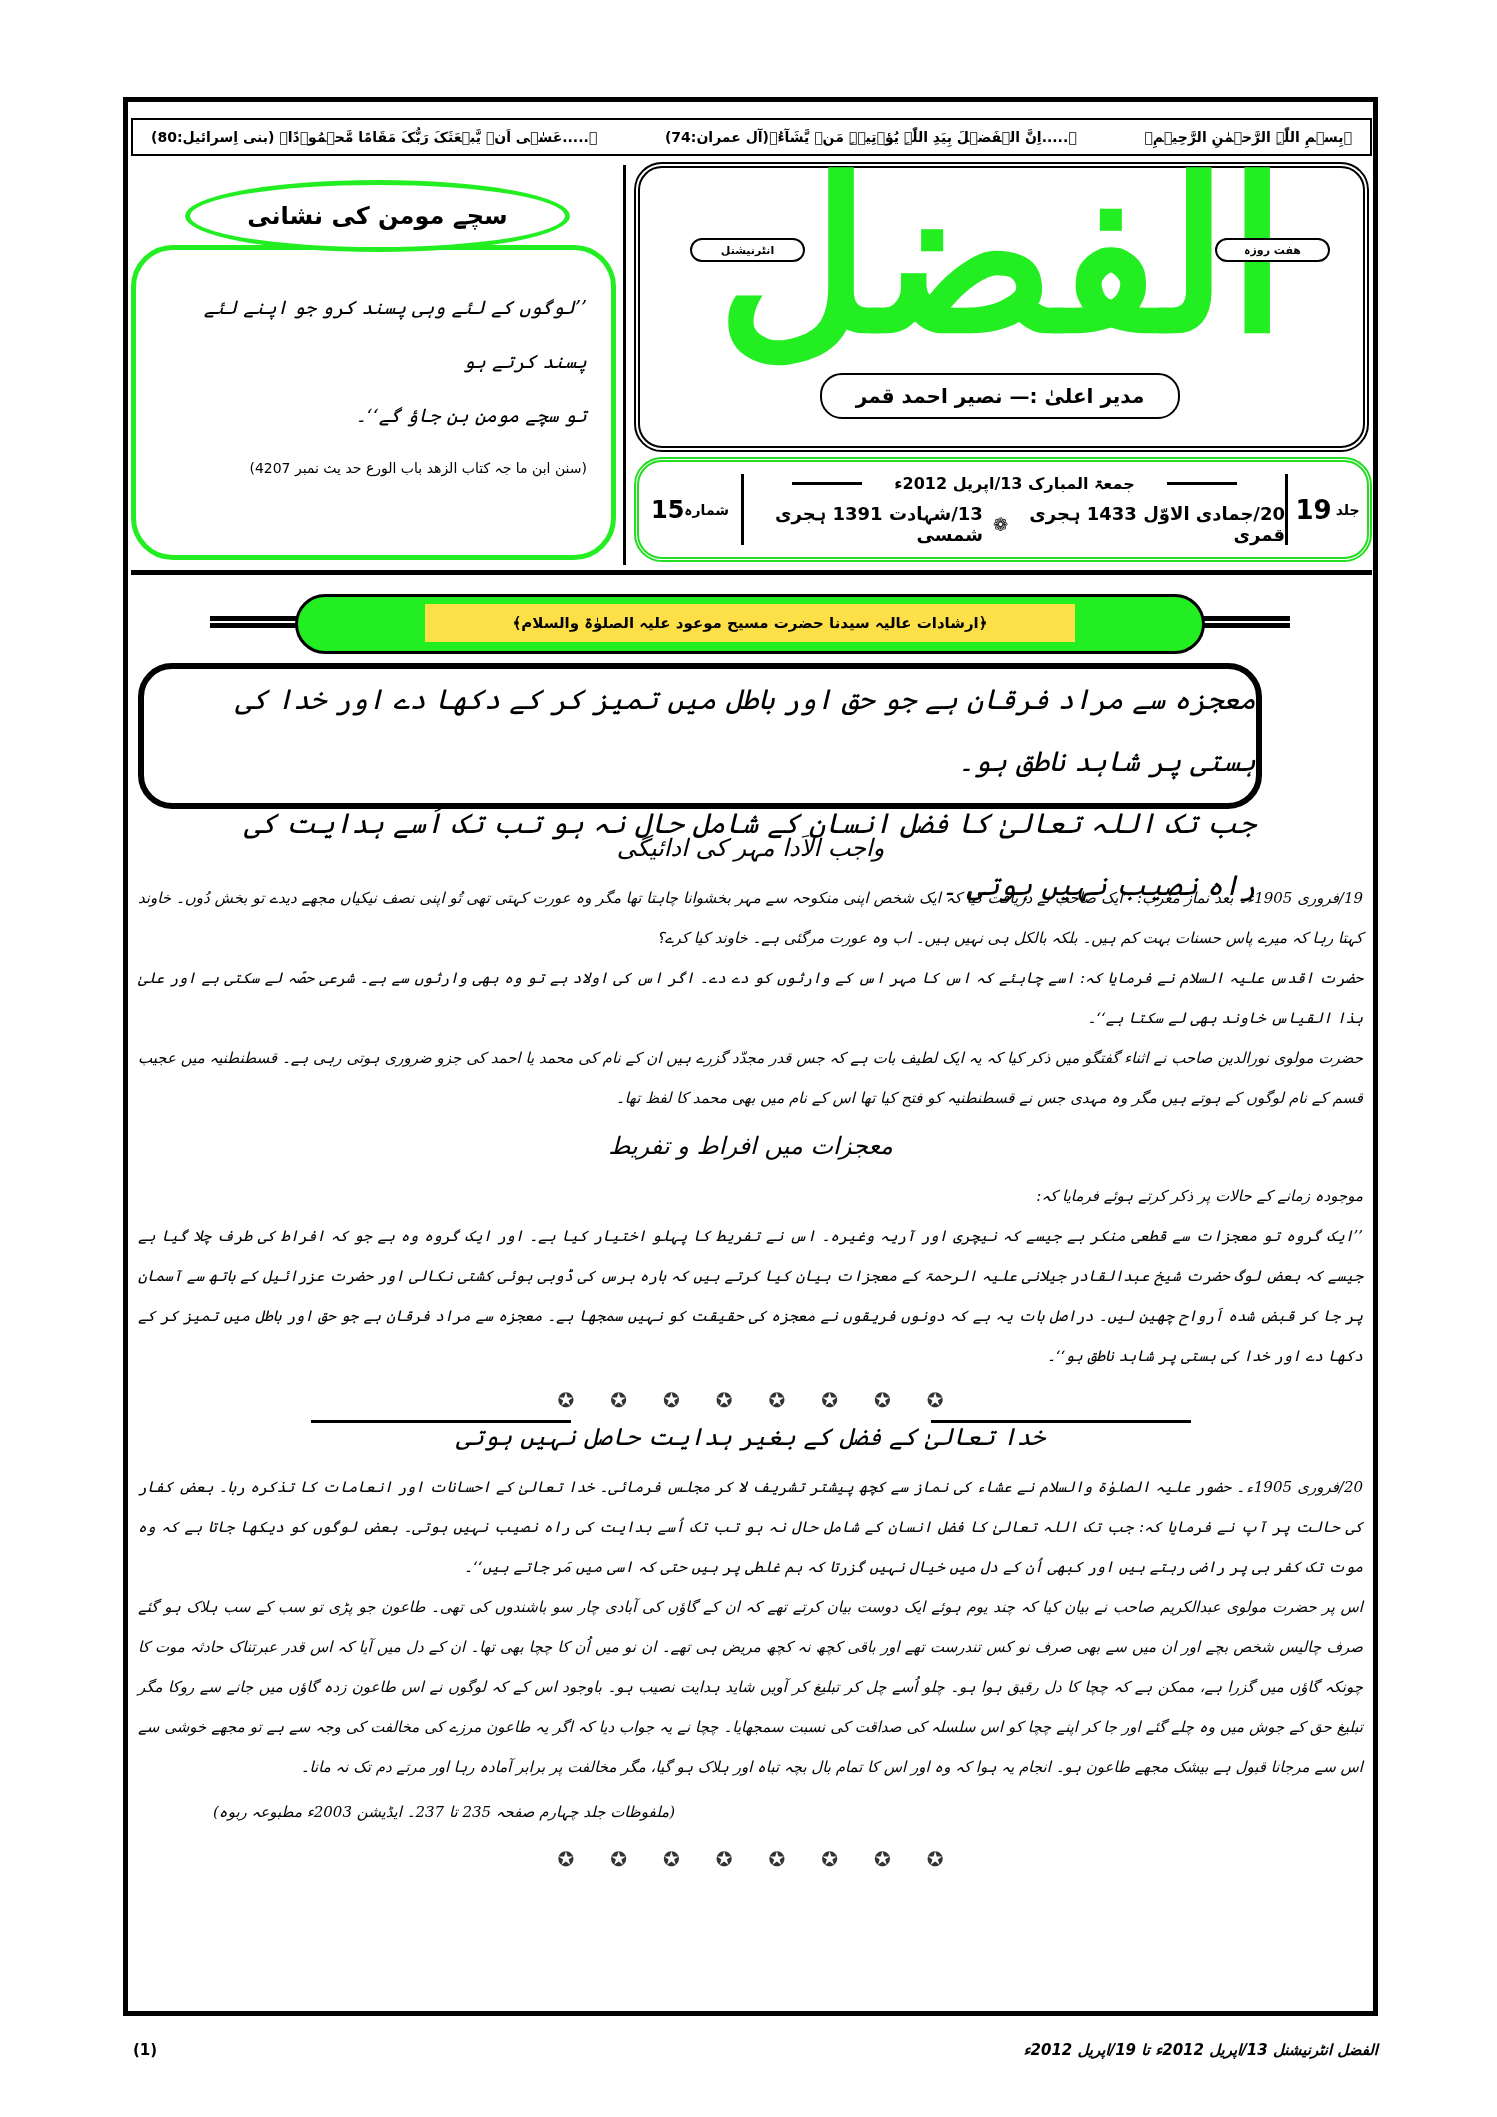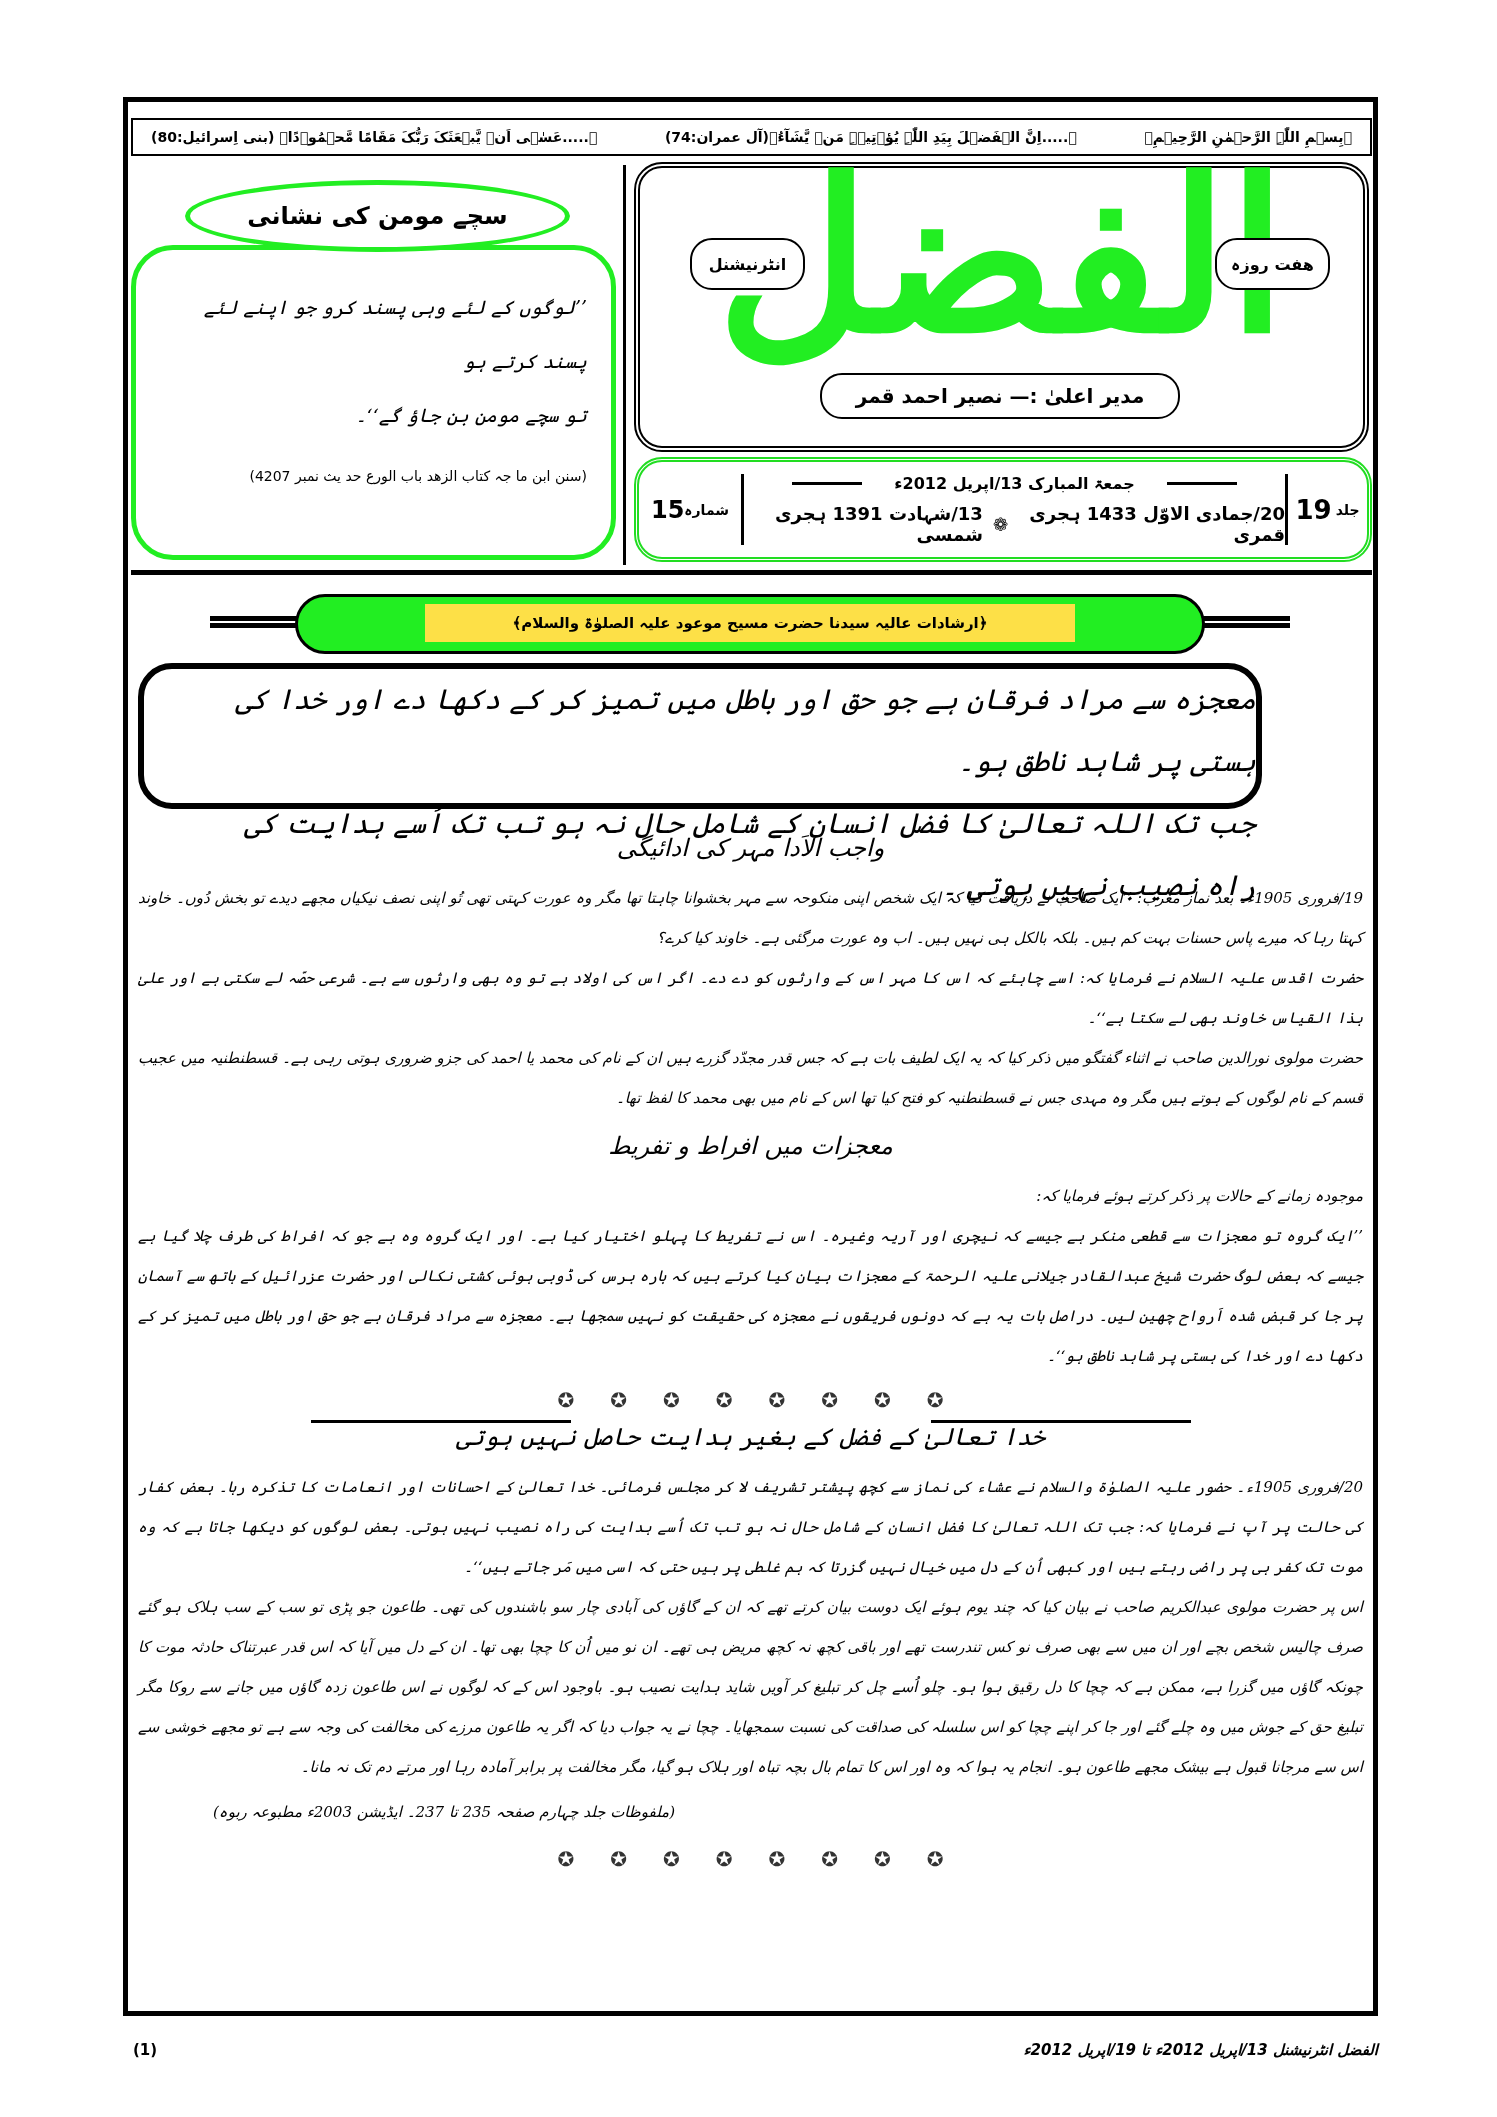--- a/index.html
+++ b/index.html
@@ -12,26 +12,26 @@
   .ayat-bar span { white-space: nowrap; }
 
   .vsep { position: absolute; left: 623px; top: 165px; width: 3px; height: 400px; background: #000; }
   .hsep { position: absolute; left: 131px; top: 570px; width: 1241px; height: 5px; background: #000; }
 
   
   .hadith-title { position: absolute; left: 185px; top: 180px; width: 385px; height: 72px; border: 5px solid #22ee22; border-radius: 50%; display: flex; align-items: center; justify-content: center; font-size: 24px; font-weight: bold; direction: rtl; background: #fff; z-index: 2; }
   .hadith-box { position: absolute; left: 131px; top: 245px; width: 485px; height: 315px; border: 5px solid #22ee22; border-radius: 42px; direction: rtl; padding: 30px 24px 10px 24px; font-family: "DejaVu Serif", serif; }
   .hadith-intro { font-size: 14px; margin-bottom: 18px; font-style: italic; }
   .hadith-quote { font-size: 19px; line-height: 54px; font-style: italic; }
-  .hadith-ref { font-size: 14px; margin-top: 26px; font-family: "DejaVu Sans", sans-serif; }
+  .hadith-ref { font-size: 14px; margin-top: 18px; font-family: "DejaVu Sans", sans-serif; }
 
   
   .mast { position: absolute; left: 634px; top: 162px; width: 735px; height: 290px; border: 4px double #000; border-width: 6px; border-radius: 28px; }
   .logo { position: absolute; left: 0; right: 0; top: -16px; text-align: center; font-family: "DejaVu Serif", serif; font-size: 210px; font-weight: bold; color: #22ee22; direction: rtl; line-height: 1; letter-spacing: 6px; }
-  .pill { position: absolute; height: 52px; border: 2px solid #000; border-radius: 22px; background: #fff; font-size: 16px; font-weight: bold; display: flex; align-items: center; justify-content: center; direction: rtl; }
+  .pill { position: absolute; height: 24px; border: 2px solid #000; border-radius: 22px; background: #fff; font-size: 11px; font-weight: bold; display: flex; align-items: center; justify-content: center; direction: rtl; }
   .pill-weekly { left: 575px; top: 70px; width: 115px; }
   .pill-intl { left: 50px; top: 70px; width: 115px; }
   .pill-editor { left: 180px; top: 205px; width: 360px; height: 46px; font-size: 20px; }
 
   
   .issue { position: absolute; left: 634px; top: 457px; width: 738px; height: 105px; border: 5px double #22dd22; border-radius: 28px; display: flex; direction: rtl; align-items: stretch; }
   .issue-vol { width: 82px; display: flex; align-items: center; justify-content: center; font-size: 26px; font-weight: bold; border-left: 3px solid #000; margin: 12px 0; }
   .issue-vol small { font-size: 14px; font-weight: bold; margin-left: 4px; }
   .issue-mid { flex: 1; display: flex; flex-direction: column; align-items: center; justify-content: center; gap: 10px; font-weight: bold; }
   .issue-mid .l1 { font-size: 16px; display: flex; align-items: center; gap: 32px; }

